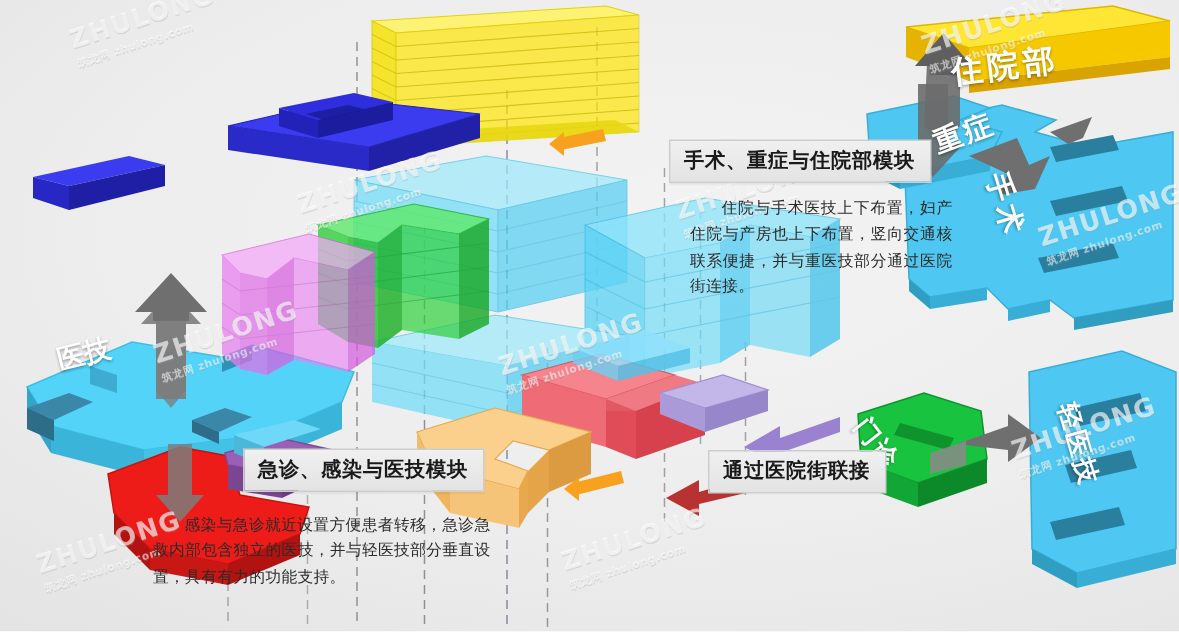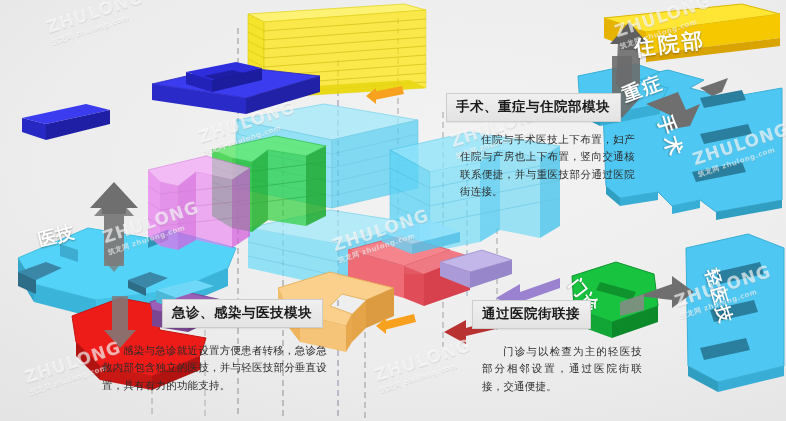--- a/index.html
+++ b/index.html
@@ -405,16 +405,15 @@
     <div class="body" style="width:225px;margin-left:-60px;margin-top:14px;">感染与急诊就近设置方便患者转移，急诊急救内部包含独立的医技，并与轻医技部分垂直设置，具有有力的功能支持。</div>
   </div>
 
   <div class="callout" style="left:446px;top:93px;width:200px;">
     <div class="title">手术、重症与住院部模块</div>
     <div class="body" style="width:175px;margin-left:14px;">住院与手术医技上下布置，妇产住院与产房也上下布置，竖向交通核联系便捷，并与重医技部分通过医院街连接。</div>
   </div>
 
   <div class="callout" style="left:472px;top:300px;width:190px;">
     <div class="title">通过医院街联接</div>
-    <div class="body" style="width:160px;margin-left:10px;margin-top:14px;">门诊与以检查为主的轻医技部分相邻设置，通过医院街联接，交通便捷。</div>
   </div>
 
 </div>
 
 </body></html>

